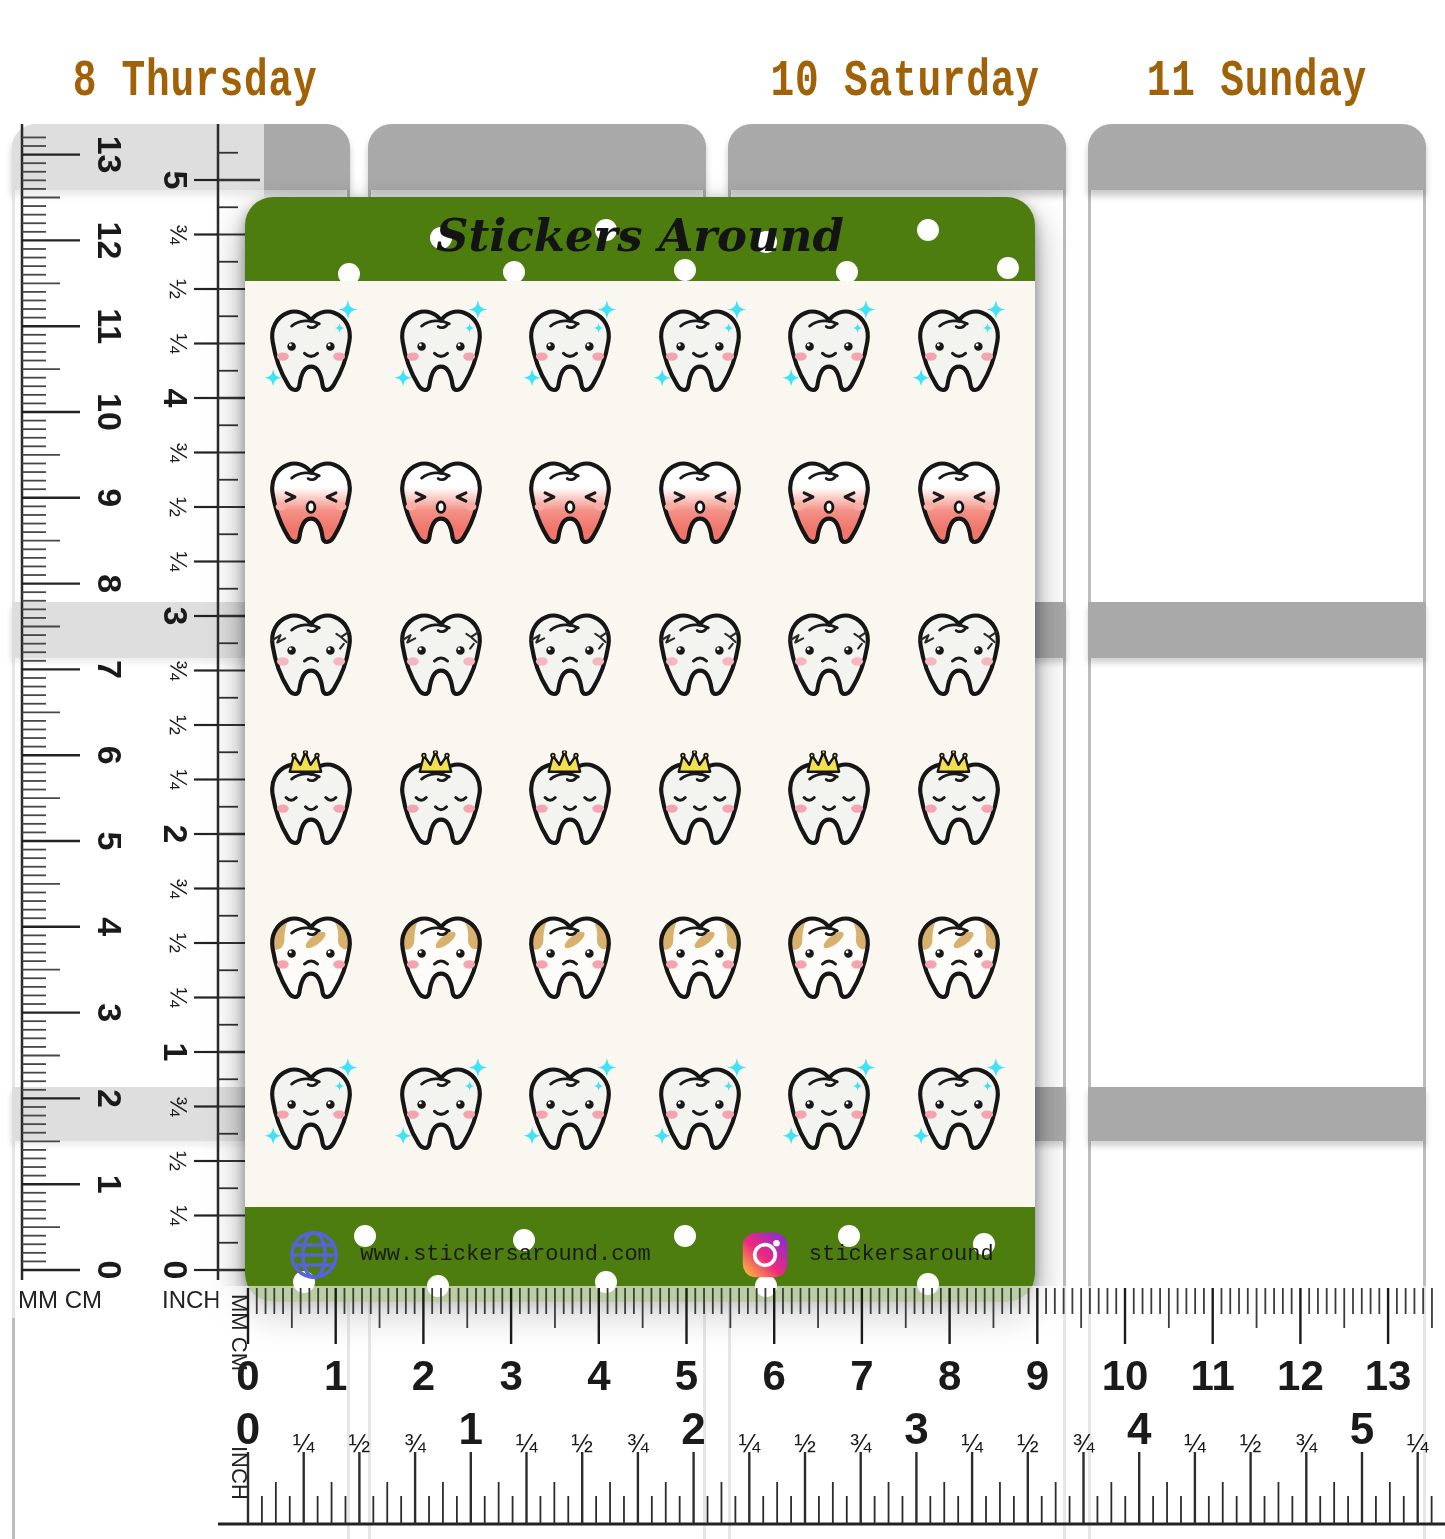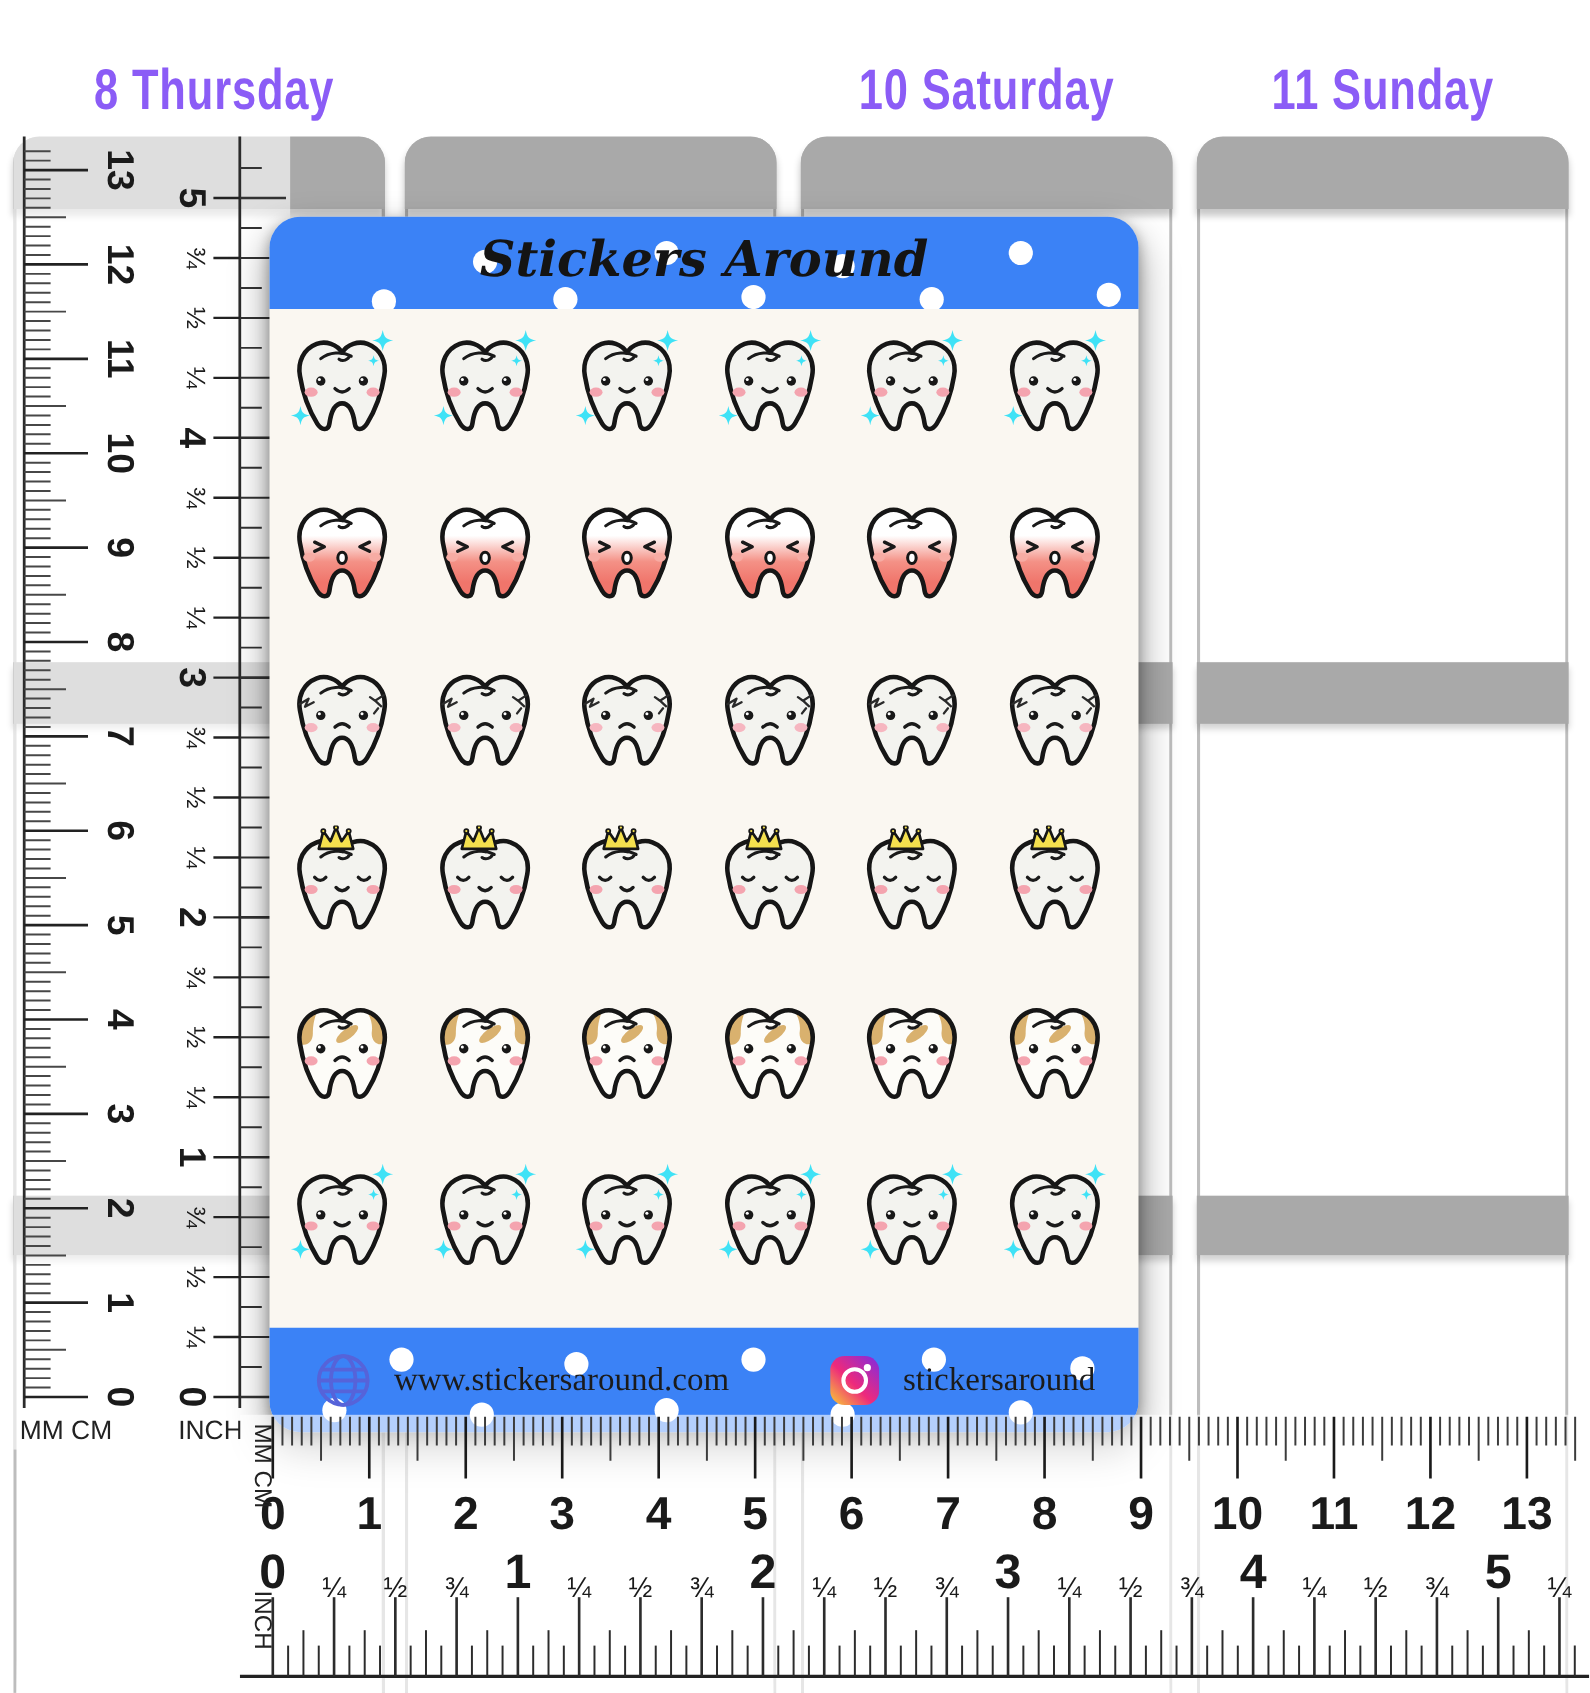--- a/index.html
+++ b/index.html
@@ -1,21 +1,21 @@
 <!DOCTYPE html>
 <html><head>
 <meta charset="utf-8">
 <style>
   html,body{margin:0;padding:0;background:#ffffff;}
   .stage{position:relative;width:1445px;height:1539px;background:#ffffff;overflow:hidden;
          font-family:"Liberation Sans",sans-serif;}
 
   
-  .day-header{position:absolute;top:52px;width:338px;text-align:center;color:#8b5cf6;
-              font-family:Liberation Sans, sans-serif;font-weight:700;font-size:52px;z-index:0;}
+  .day-header{position:absolute;top:52px;width:338px;text-align:center;color:#a16207;
+              font-family:Liberation Mono, monospace;font-weight:700;font-size:52px;z-index:0;}
   .day-header-inner{display:inline-block;transform:scaleX(0.76);transform-origin:center;letter-spacing:1px;white-space:nowrap;}
 
   
   .column{position:absolute;top:124px;height:1415px;width:338px;background:#ffffff;
           border-left:3px solid #bdbdbd;border-right:3px solid #bdbdbd;
           border-radius:24px 24px 0 0;z-index:1;box-sizing:border-box;}
   .col-cap{position:absolute;left:-3px;right:-3px;top:0;height:66px;background:#a9a9a9;
            border-radius:24px 24px 0 0;box-shadow:0 6px 7px rgba(0,0,0,0.22);}
   .col-bar{position:absolute;left:-3px;right:-3px;background:#a9a9a9;box-shadow:0 5px 6px rgba(0,0,0,0.18);}
   .col-bar.b1{top:478px;height:56px;}
@@ -23,29 +23,29 @@
 
   
   .v-ruler{position:absolute;left:12px;top:122px;z-index:2;}
   .h-ruler{position:absolute;left:218px;top:1286px;z-index:4;}
   svg text{font-family:"Liberation Sans",sans-serif;}
 
   
   .sheet{position:absolute;left:245px;top:197px;width:790px;height:1105px;background:#faf7f1;
          border-radius:28px;z-index:3;
          box-shadow:0 16px 36px rgba(0,0,0,0.40),0 4px 12px rgba(0,0,0,0.30);}
-  .sheet-band{position:absolute;left:0;right:0;background:#3b82f6;overflow:hidden;}
+  .sheet-band{position:absolute;left:0;right:0;background:#4d7c0f;overflow:hidden;}
   .sheet-header{top:0;height:84px;border-radius:28px 28px 0 0;}
   .sheet-footer{bottom:0;height:95px;border-radius:0 0 28px 28px;display:flex;align-items:center;justify-content:center;gap:18px;}
   .dot{position:absolute;width:22px;height:22px;border-radius:50%;background:#ffffff;}
   .brand{position:absolute;left:0;width:100%;top:12px;text-align:center;
          font-family:"DejaVu Serif",serif;font-style:italic;font-weight:700;font-size:45px;color:#141414;z-index:1;}
   .code-block{position:absolute;top:8px;right:16px;width:130px;text-align:center;z-index:1;
               font-family:"Liberation Serif",serif;font-weight:400;font-size:27px;color:#222222;line-height:35px;letter-spacing:1px;}
-  .footer-text{font-family:Liberation Serif, serif;font-size:30px;color:#1b1b1b;position:relative;z-index:1;}
+  .footer-text{font-family:Liberation Mono, monospace;font-size:22px;color:#1b1b1b;position:relative;z-index:1;}
   .footer-spacer{width:52px;}
   .footer-icon{position:relative;z-index:1;flex:0 0 auto;}
 
   .tooth-row{position:absolute;left:18px;right:28px;display:flex;justify-content:space-between;}
   .tooth{width:96px;height:108px;display:block;}
 
   
   .tb{stroke:#161616;stroke-width:4.5;stroke-linejoin:round;}
   .ln{fill:none;stroke:#1a1a1a;stroke-width:3;stroke-linecap:round;}
   .ln2{fill:none;stroke:#1a1a1a;stroke-width:3.3;stroke-linecap:round;stroke-linejoin:round;}

